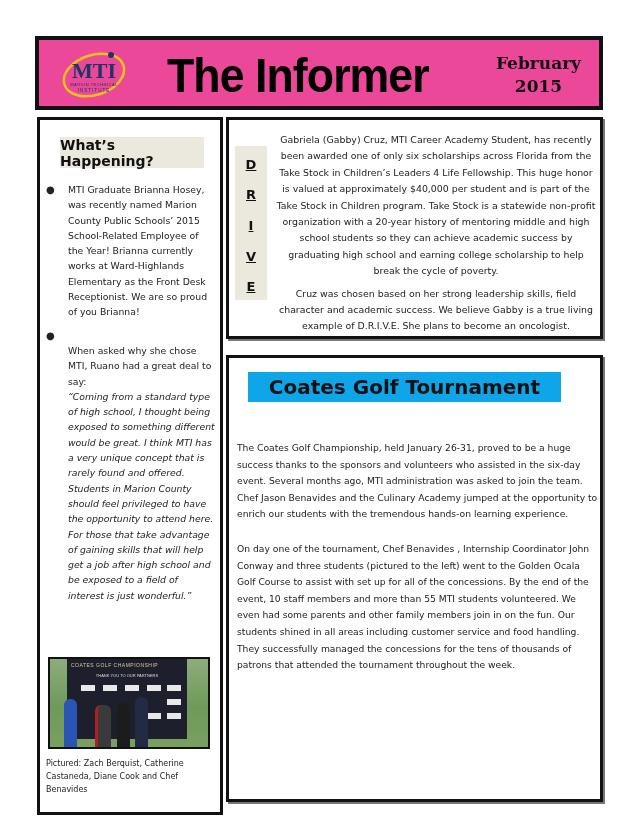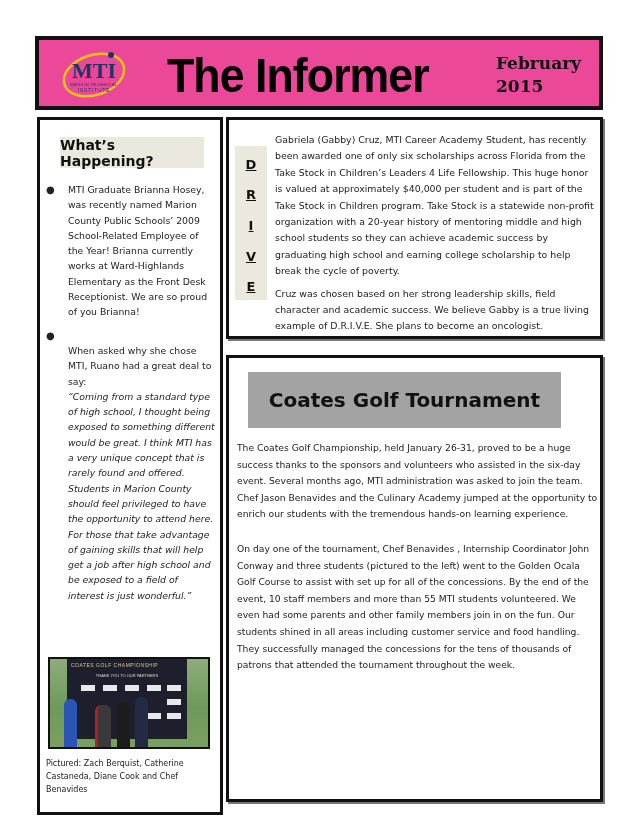--- a/index.html
+++ b/index.html
@@ -1,45 +1,45 @@
 <!DOCTYPE html>
 <html><head>
 <meta charset="utf-8">
 <style>
   html, body { margin: 0; padding: 0; background: #ffffff; }
   body { width: 640px; height: 828px; position: relative; overflow: hidden; font-family: "Liberation Sans", "DejaVu Sans", sans-serif; color: #111; }
 
   .masthead { position: absolute; left: 35px; top: 36px; width: 568px; height: 74px; border: 4px solid #111; box-sizing: border-box; background: #ec4899; }
   .logo { position: absolute; left: 20px; top: 8px; width: 70px; height: 52px; }
   .title { position: absolute; left: 128px; top: 8px; font-family: "Liberation Sans", sans-serif; font-weight: bold; font-size: 48px; letter-spacing: -1px; transform: scaleX(0.93); transform-origin: left top; color: #000; line-height: 56px; }
-  .issue { position: absolute; right: 18px; top: 12px; font-family: "DejaVu Serif", "Liberation Serif", serif; font-weight: bold; font-size: 17px; line-height: 23px; color: #111; }
+  .issue { position: absolute; right: 18px; top: 12px; text-align: center; font-family: "DejaVu Serif", "Liberation Serif", serif; font-weight: bold; font-size: 17px; line-height: 23px; color: #111; }
 
   .side { position: absolute; left: 37px; top: 117px; width: 186px; height: 698px; border: 3px solid #111; box-sizing: border-box; background: #fff; }
   .side-head { position: absolute; left: 20px; top: 17px; width: 144px; height: 31px; background: #ebe8de; display: flex; align-items: center; justify-content: center; font-family: "DejaVu Sans", sans-serif; font-weight: bold; font-size: 14px; color: #111; }
   .side-list { position: absolute; left: 4px; top: 62px; width: 172px; margin: 0; padding: 0; list-style: none; font-family: "DejaVu Sans", sans-serif; font-size: 9.3px; line-height: 15.3px; color: #222; }
   .side-list li { position: relative; padding-left: 24px; margin-bottom: 8px; }
   .side-list li .bullet { position: absolute; left: 2px; top: 0; font-size: 10px; }
   .side-list .quote { font-style: italic; }
 
   .photo { position: absolute; left: 8px; top: 537px; width: 162px; height: 92px; border: 2px solid #111; box-sizing: border-box; overflow: hidden; background: linear-gradient(#8eac7c 0%, #6d9a5a 55%, #7aa060 100%); }
   .photo .board { position: absolute; left: 17px; top: 0px; width: 120px; height: 80px; background: #1e1f2c; }
   .photo .board-title { position: absolute; left: 4px; top: 3px; width: 112px; font-size: 5px; color: #d8c890; letter-spacing: 0.5px; white-space: nowrap; }
   .photo .board-sub { position: absolute; left: 0; top: 14px; width: 120px; text-align: center; font-size: 4px; color: #ddd; white-space: nowrap; }
   .photo .tile { position: absolute; width: 14px; height: 6px; background: #e8e8e8; }
   .photo .person { position: absolute; bottom: 0; width: 13px; height: 48px; border-radius: 6px 6px 0 0; }
   .caption { position: absolute; left: 6px; top: 637px; width: 166px; font-family: "DejaVu Sans", sans-serif; font-size: 8px; line-height: 13px; color: #222; }
 
   .drive-box { position: absolute; left: 226px; top: 117px; width: 377px; height: 222px; border: 3px solid #111; box-sizing: border-box; background: #fff; box-shadow: 2px 2px 0 #777; }
   .drive-col { position: absolute; left: 6px; top: 26px; width: 32px; height: 154px; background: #ebe8de; }
   .drive-letter { position: absolute; left: 0; width: 32px; text-align: center; font-family: "DejaVu Sans", sans-serif; font-weight: bold; font-size: 13px; text-decoration: underline; color: #111; }
   .drive-text { position: absolute; left: 46px; top: 12px; width: 322px; font-family: "DejaVu Sans", sans-serif; font-size: 9.4px; line-height: 16.4px; color: #222; }
-  .drive-text p { margin: 0 0 6px 0; }
+  .drive-text p { margin: 0 0 6px 0; text-align: center; }
 
   .golf-box { position: absolute; left: 226px; top: 355px; width: 377px; height: 447px; border: 3px solid #111; box-sizing: border-box; background: #fff; box-shadow: 2px 2px 0 #777; }
-  .golf-head { position: absolute; left: 19px; top: 14px; width: 313px; height: 56px; background: #a3a3a3; display: flex; align-items: center; justify-content: center; font-family: "DejaVu Sans", sans-serif; font-weight: bold; font-size: 20px; color: #111; }
+  .golf-head { position: absolute; left: 19px; top: 14px; width: 313px; height: 30px; background: #0ea5e9; display: flex; align-items: center; justify-content: center; font-family: "DejaVu Sans", sans-serif; font-weight: bold; font-size: 20px; color: #111; }
   .golf-text { position: absolute; left: 8px; top: 64px; width: 362px; font-family: "DejaVu Sans", sans-serif; font-size: 9.2px; line-height: 16.6px; color: #222; }
   .golf-text p { margin: 18px 0 6px 0; }
 </style>
 </head>
 <body>
 
 <header class="masthead">
   <div class="logo">
     <svg width="70" height="52" viewBox="0 0 70 52">
       <ellipse cx="35" cy="27" rx="31" ry="20" fill="none" stroke="#e8c21a" stroke-width="2.5" transform="rotate(-18 35 27)"></ellipse>
@@ -54,21 +54,21 @@
     <div>February</div>
     <div>2015</div>
   </div>
 </header>
 
 <aside class="side">
   <div class="side-head">What’s Happening?</div>
   <ul class="side-list">
     <li>
       <span class="bullet">●</span>
-      <span>MTI Graduate Brianna Hosey, was recently named Marion County Public Schools’ 2009 School-Related Employee of the Year! Brianna currently works at Ward-Highlands Elementary as the Front Desk Receptionist.  We are so proud of you Brianna!</span>
+      <span>MTI Graduate Brianna Hosey, was recently named Marion County Public Schools’ 2015 School-Related Employee of the Year! Brianna currently works at Ward-Highlands Elementary as the Front Desk Receptionist.  We are so proud of you Brianna!</span>
     </li>
     <li>
       <span class="bullet">●</span>
       <br>
       <span>When asked why she chose MTI, Ruano had a great deal to say:</span><br>
       <span class="quote">“Coming from a standard type of high school, I thought being exposed to something different would be great.  I think MTI has a very unique concept that is rarely found and offered.  Students in Marion County should feel privileged to have the opportunity to attend here. For those that take advantage of gaining skills that will help get a job after high school and be exposed to a field of interest is just wonderful.”</span>
     </li>
   </ul>
 
   <div class="photo">

